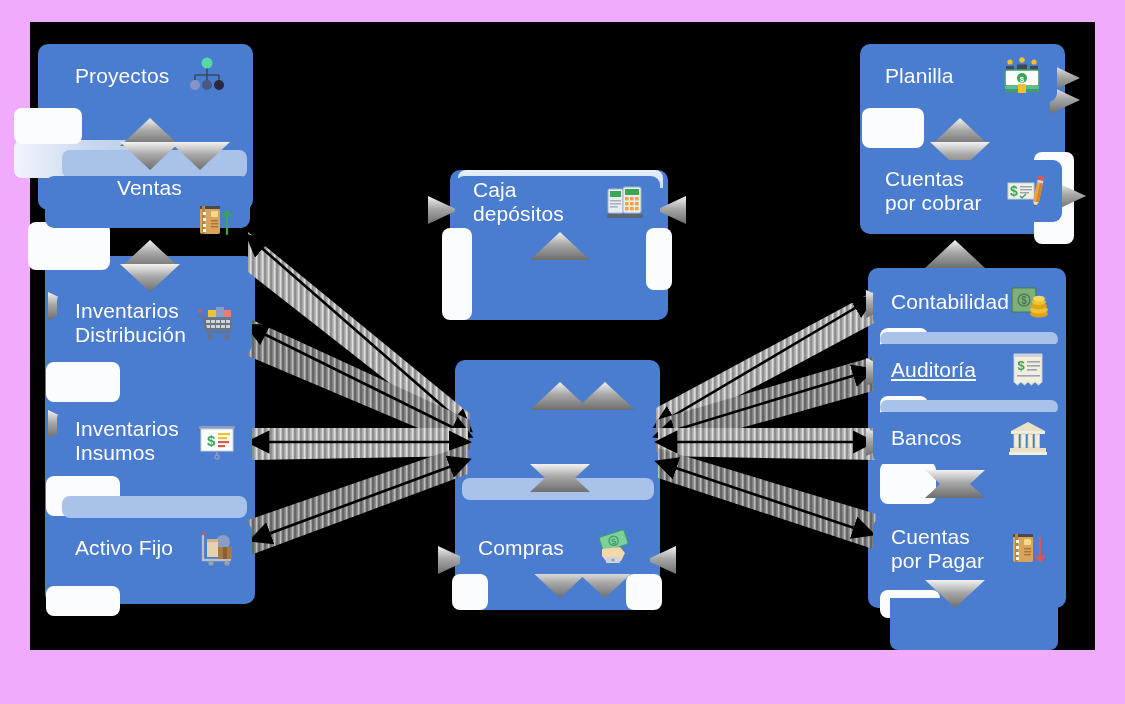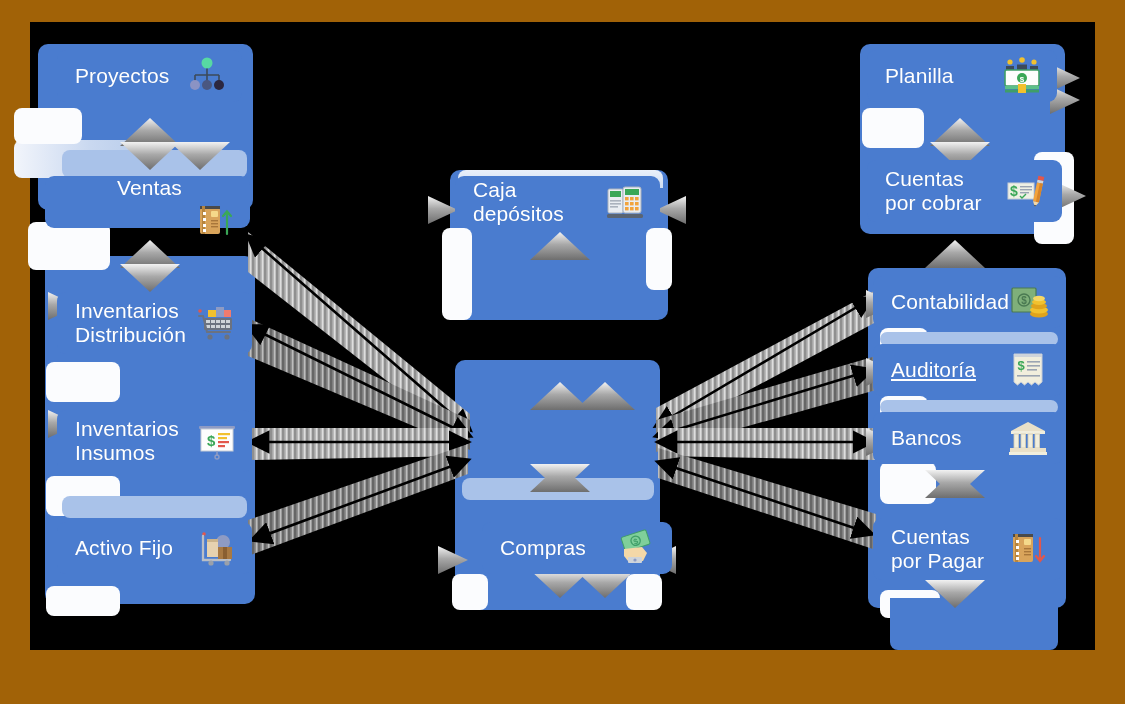--- a/index.html
+++ b/index.html
@@ -1,18 +1,18 @@
 <!DOCTYPE html>
 <html><head>
 <meta charset="utf-8">
 <title>Diagrama de Módulos</title>
 <style>
   html,body{margin:0;padding:0;background:#ffffff;}
   body{width:1125px;height:704px;overflow:hidden;font-family:"Liberation Sans","DejaVu Sans",sans-serif;}
-  #stage{position:relative;width:1125px;height:704px;background:#a16207;}
+  #stage{position:relative;width:1125px;height:704px;background:#f0abfc;}
   #canvas{position:absolute;left:30px;top:22px;width:1065px;height:628px;background:#000000;}
 
   
   .node{position:absolute;background:#4a7ccf;color:#ffffff;border-radius:9px;
         display:flex;align-items:center;box-sizing:border-box;padding:0 14px 0 18px;
         box-shadow:0 0 0 0 rgba(0,0,0,0);z-index:40;}
   .node .lbl{font-size:21px;line-height:1.12;letter-spacing:.1px;white-space:pre-line;
              font-weight:400;text-shadow:0 0 1px rgba(0,0,0,.10);}
   .node .ico{margin-left:auto;width:42px;height:42px;flex:0 0 42px;display:flex;
              align-items:center;justify-content:center;}
@@ -288,21 +288,21 @@
             <rect x="21" y="26" width="3.6" height="3.4"></rect>
               <rect x="26" y="26" width="3.6" height="3.4"></rect>
               <rect x="31" y="26" width="3.6" height="3.4"></rect>
           </g>
           <rect x="3" y="33" width="36" height="4" rx="1.6" fill="#5a6472"></rect>
         </svg>
       </span>
     </div>
 
 
-    <div class="node" style="left:482px;top:522px;width:190px;height:52px;text-align:right;">
+    <div class="node" style="left:460px;top:522px;width:190px;height:52px;text-align:right;">
       <span class="lbl">Compras</span>
       <span class="ico">
         <svg width="42" height="42" viewBox="0 0 42 42">
           <g transform="rotate(-18 21 18)">
             <rect x="8" y="6" width="26" height="15" rx="1.5" fill="#7fcf9a" stroke="#3f9e68" stroke-width="1"></rect>
             <circle cx="21" cy="13.5" r="4.6" fill="none" stroke="#3f9e68" stroke-width="1.4"></circle>
             <text x="21" y="17" text-anchor="middle" font-family="Liberation Sans, sans-serif" font-size="8" font-weight="bold" fill="#3f9e68">$</text>
           </g>
           <path d="M8 22 L26 20 L31 26 L27 34 H12 L8 29 Z" fill="#f4d8a8"></path>
           <rect x="12" y="30" width="14" height="6" rx="1" fill="#cfd4da"></rect>

